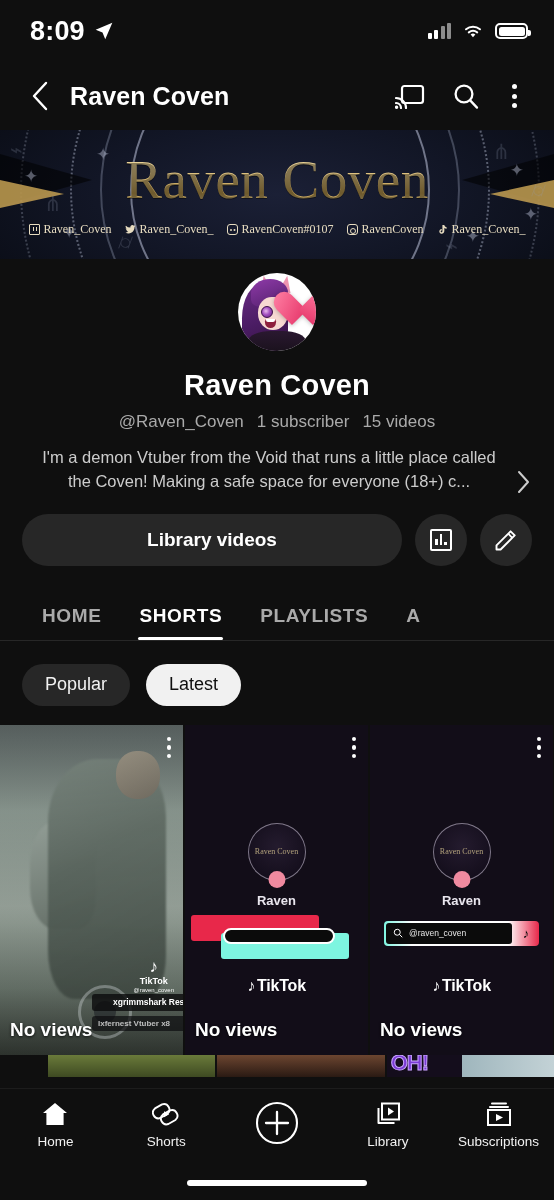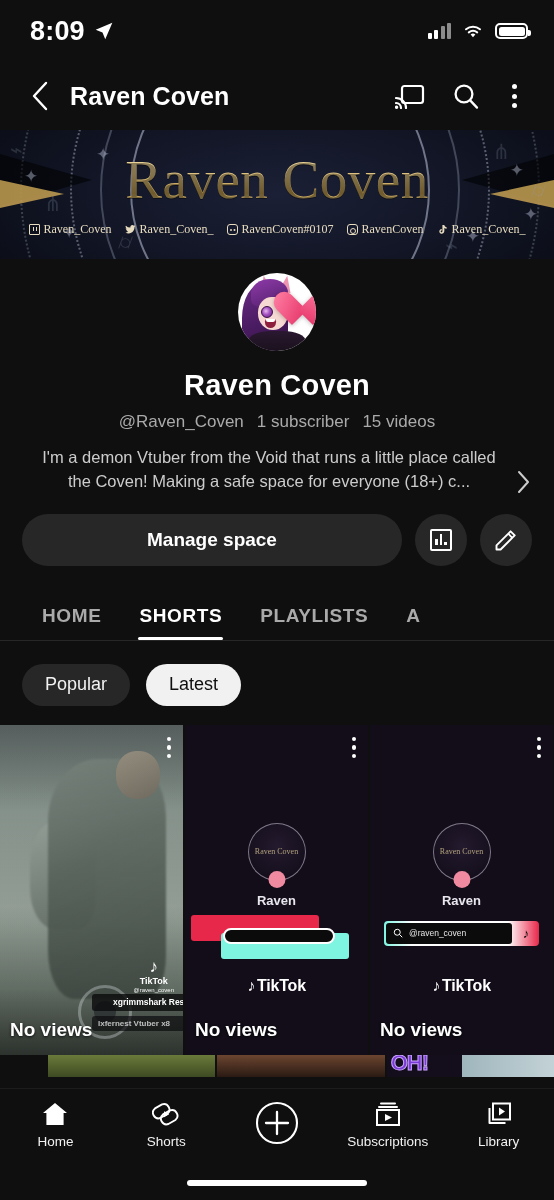--- a/index.html
+++ b/index.html
@@ -501,21 +501,21 @@
     <div class="desc">I'm a demon Vtuber from the Void that runs a little place called the Coven! Making a safe space for everyone (18+) c...</div>
     <div class="chev-r">
       <svg width="14" height="24" viewBox="0 0 14 24">
           <path d="M3 2l9 10-9 10" stroke="#ccc" stroke-width="2" fill="none" stroke-linecap="round" stroke-linejoin="round"></path>
         </svg>
     </div>
   </div>
 </div>
 
 <div class="actions">
-  <div class="btn-manage">Manage space</div>
+  <div class="btn-manage">Library videos</div>
   <div class="btn-round">
     <span class="ic-analytics">
         <i></i>
         <i></i>
         <i></i>
       </span>
   </div>
   <div class="btn-round">
     <svg width="26" height="26" viewBox="0 0 26 26">
       <path d="M3.5 18.4L17.6 4.3l4.1 4.1L7.6 22.5H3.5z" stroke="#fff" stroke-width="1.9" fill="none" stroke-linejoin="round"></path>
@@ -636,28 +636,28 @@
   </div>
   <div class="nav-item">
     <svg width="44" height="44" viewBox="0 0 44 44">
       <circle cx="22" cy="22" r="20" stroke="#fff" stroke-width="2.1" fill="none"></circle>
       <path d="M22 11v22M11 22h22" stroke="#fff" stroke-width="2.3" stroke-linecap="round"></path>
     </svg>
     <span class="lbl"></span>
   </div>
   <div class="nav-item">
     <svg width="28" height="26" viewBox="0 0 28 26">
+      <rect x="8" y="2.5" width="17" height="16" stroke="#fff" stroke-width="2" fill="none"></rect>
+      <path d="M14 6.6l6 3.9-6 3.9z" fill="#fff"></path>
+      <path d="M4.5 7v15h16" stroke="#fff" stroke-width="2" fill="none" stroke-linejoin="round"></path>
+    </svg>
+    <span class="lbl">Library</span>
+  </div>
+  <div class="nav-item">
+    <svg width="28" height="26" viewBox="0 0 28 26">
       <rect x="3" y="9" width="22" height="15" stroke="#fff" stroke-width="2" fill="none"></rect>
       <path d="M11 13l7 3.5-7 3.5z" fill="#fff"></path>
       <path d="M5 6h18M7 2.6h14" stroke="#fff" stroke-width="2" stroke-linecap="round"></path>
     </svg>
     <span class="lbl">Subscriptions</span>
   </div>
-  <div class="nav-item">
-    <svg width="28" height="26" viewBox="0 0 28 26">
-      <rect x="8" y="2.5" width="17" height="16" stroke="#fff" stroke-width="2" fill="none"></rect>
-      <path d="M14 6.6l6 3.9-6 3.9z" fill="#fff"></path>
-      <path d="M4.5 7v15h16" stroke="#fff" stroke-width="2" fill="none" stroke-linejoin="round"></path>
-    </svg>
-    <span class="lbl">Library</span>
-  </div>
   <span class="home-ind"></span>
 </div>
 
 </body></html>

